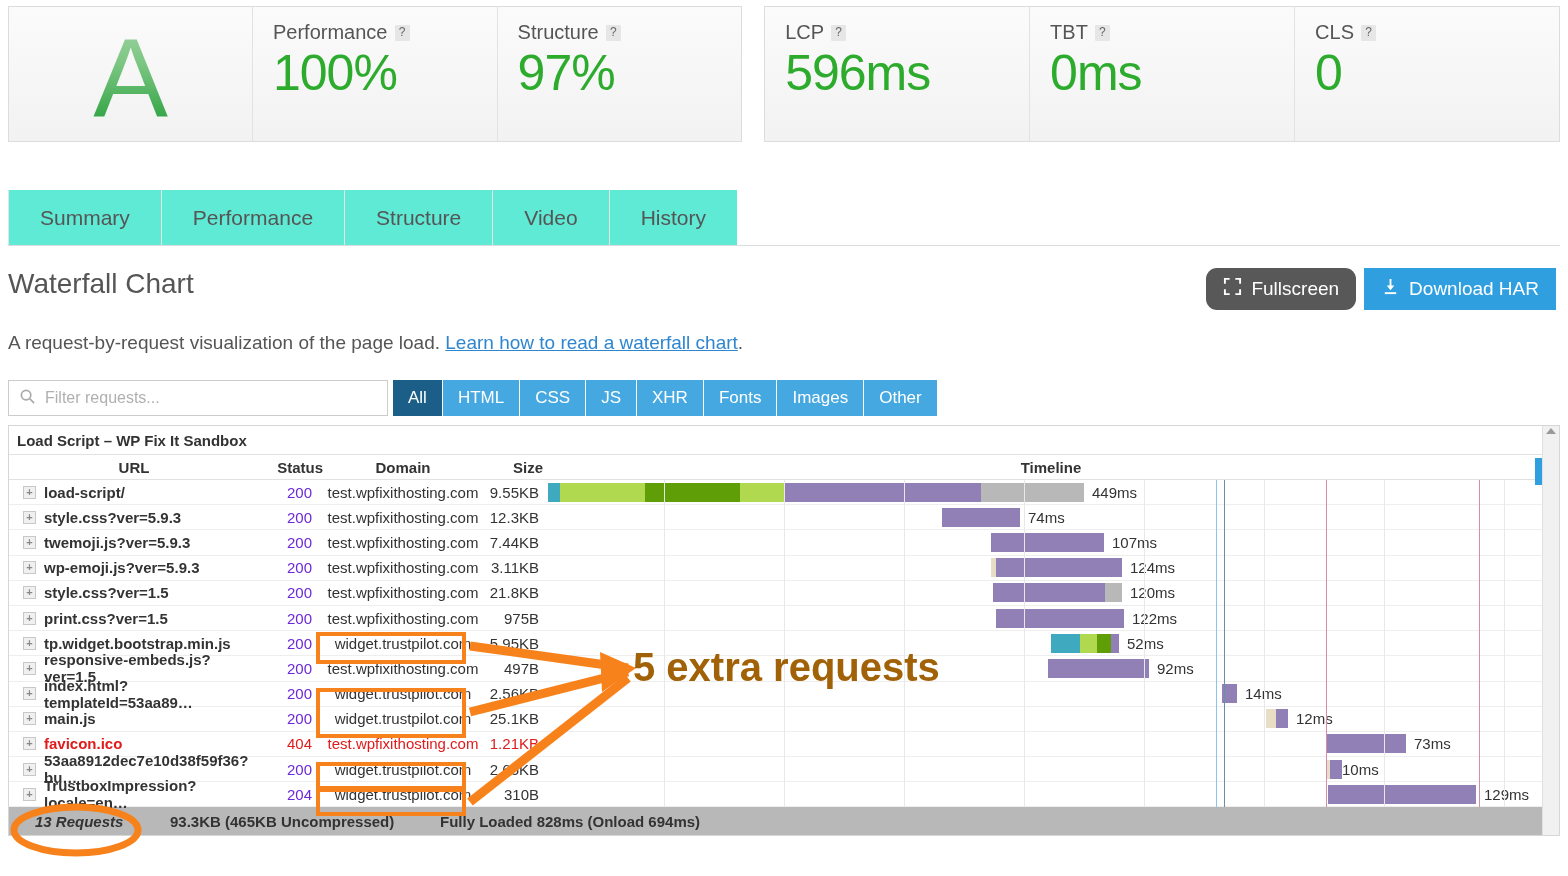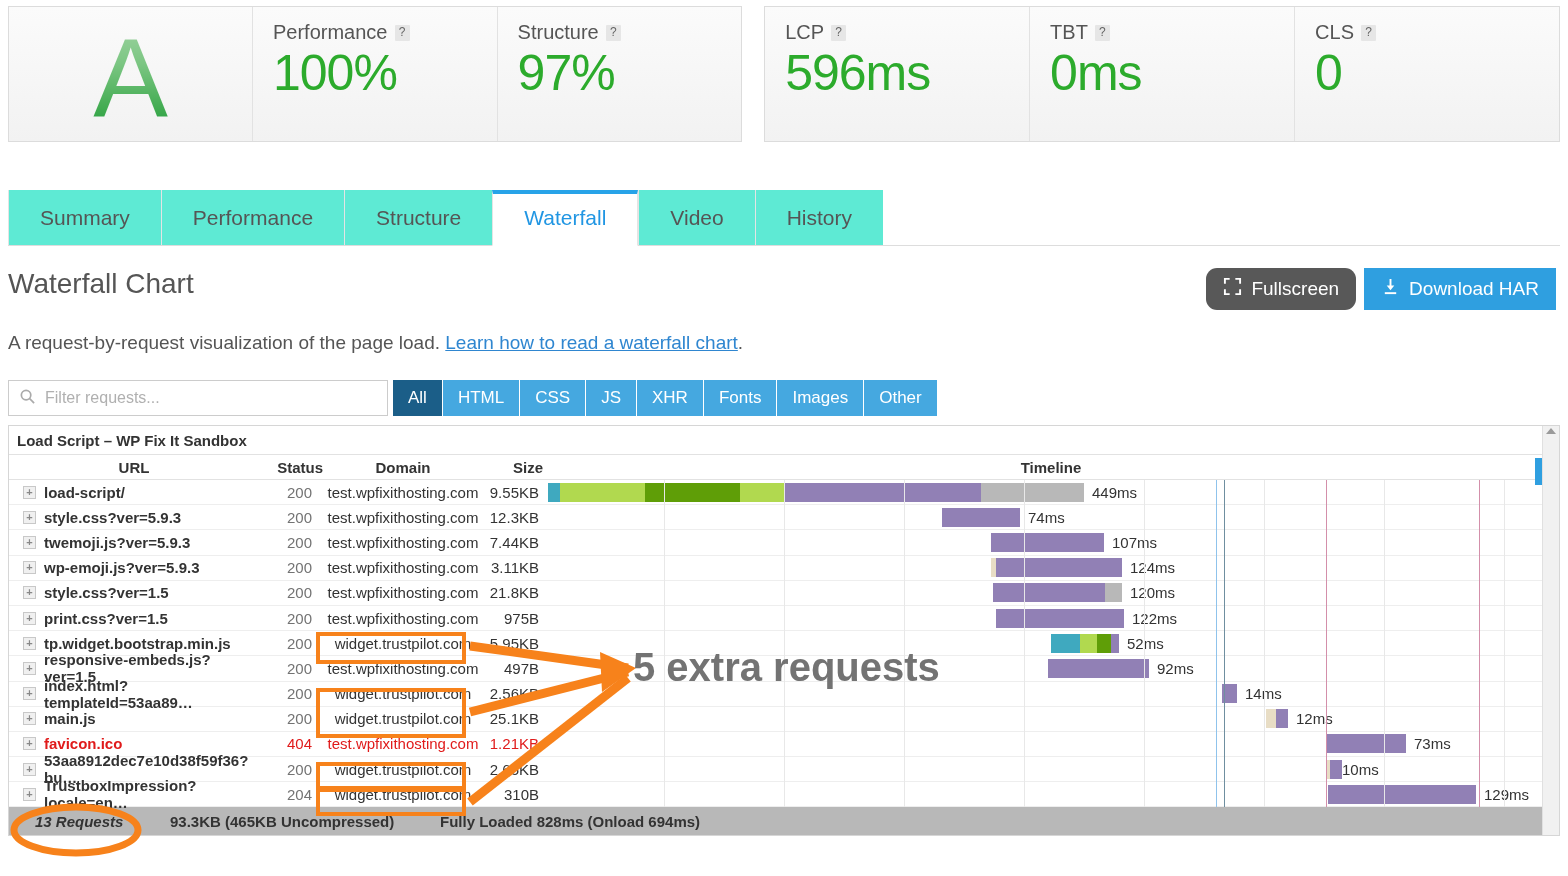--- a/index.html
+++ b/index.html
@@ -223,21 +223,21 @@
     width:13px; height:13px;
     border:1px solid #c8c8c8;
     background:#f0f0f0;
     color:#888;
     font-size:11px;
     line-height:11px;
     text-align:center;
     flex:0 0 13px;
     cursor:pointer;
   }
-  .row .c-stat { color:#737373; padding-right:11px; }
+  .row .c-stat { color:#6d28d9; padding-right:11px; }
   .row .c-dom  { color:#333; }
   .row .c-size { color:#333; padding-right:4px; }
   .row .c-time { text-align:right; }
 
   
   .tl { position:relative; height:25px; }
   .bar { position:absolute; top:3px; height:19px; display:flex; }
   .seg { height:100%; }
   .lbl {
     position:absolute; top:3px;
@@ -278,21 +278,21 @@
 
   
   .anno-layer {
     position:absolute; left:0; top:0; width:1568px; height:876px;
     pointer-events:none;
   }
   .anno-text {
     position:absolute;
     font-size:40px;
     font-weight:bold;
-    color:#737373;
+    color:#a16207;
     font-family:"Liberation Sans", sans-serif;
     white-space:nowrap;
   }
   .anno-box {
     position:absolute;
     border:4px solid #f7821b;
   }
 </style>
 </head>
 <body>
@@ -341,21 +341,20 @@
       </div>
       <div class="metric-value">0</div>
     </div>
   </div>
 </div>
 
 <div class="tabs" id="tabs">
     <div class="tab">Summary</div>
     <div class="tab">Performance</div>
     <div class="tab">Structure</div>
-    <div class="tab active">Waterfall</div>
     <div class="tab">Video</div>
     <div class="tab">History</div>
   </div>
 
 <div class="title-row">
   <div class="page-title">Waterfall Chart</div>
   <div class="title-btns">
     <div class="btn btn-dark">
       <span>
         <svg width="19" height="19" viewBox="0 0 20 20">

